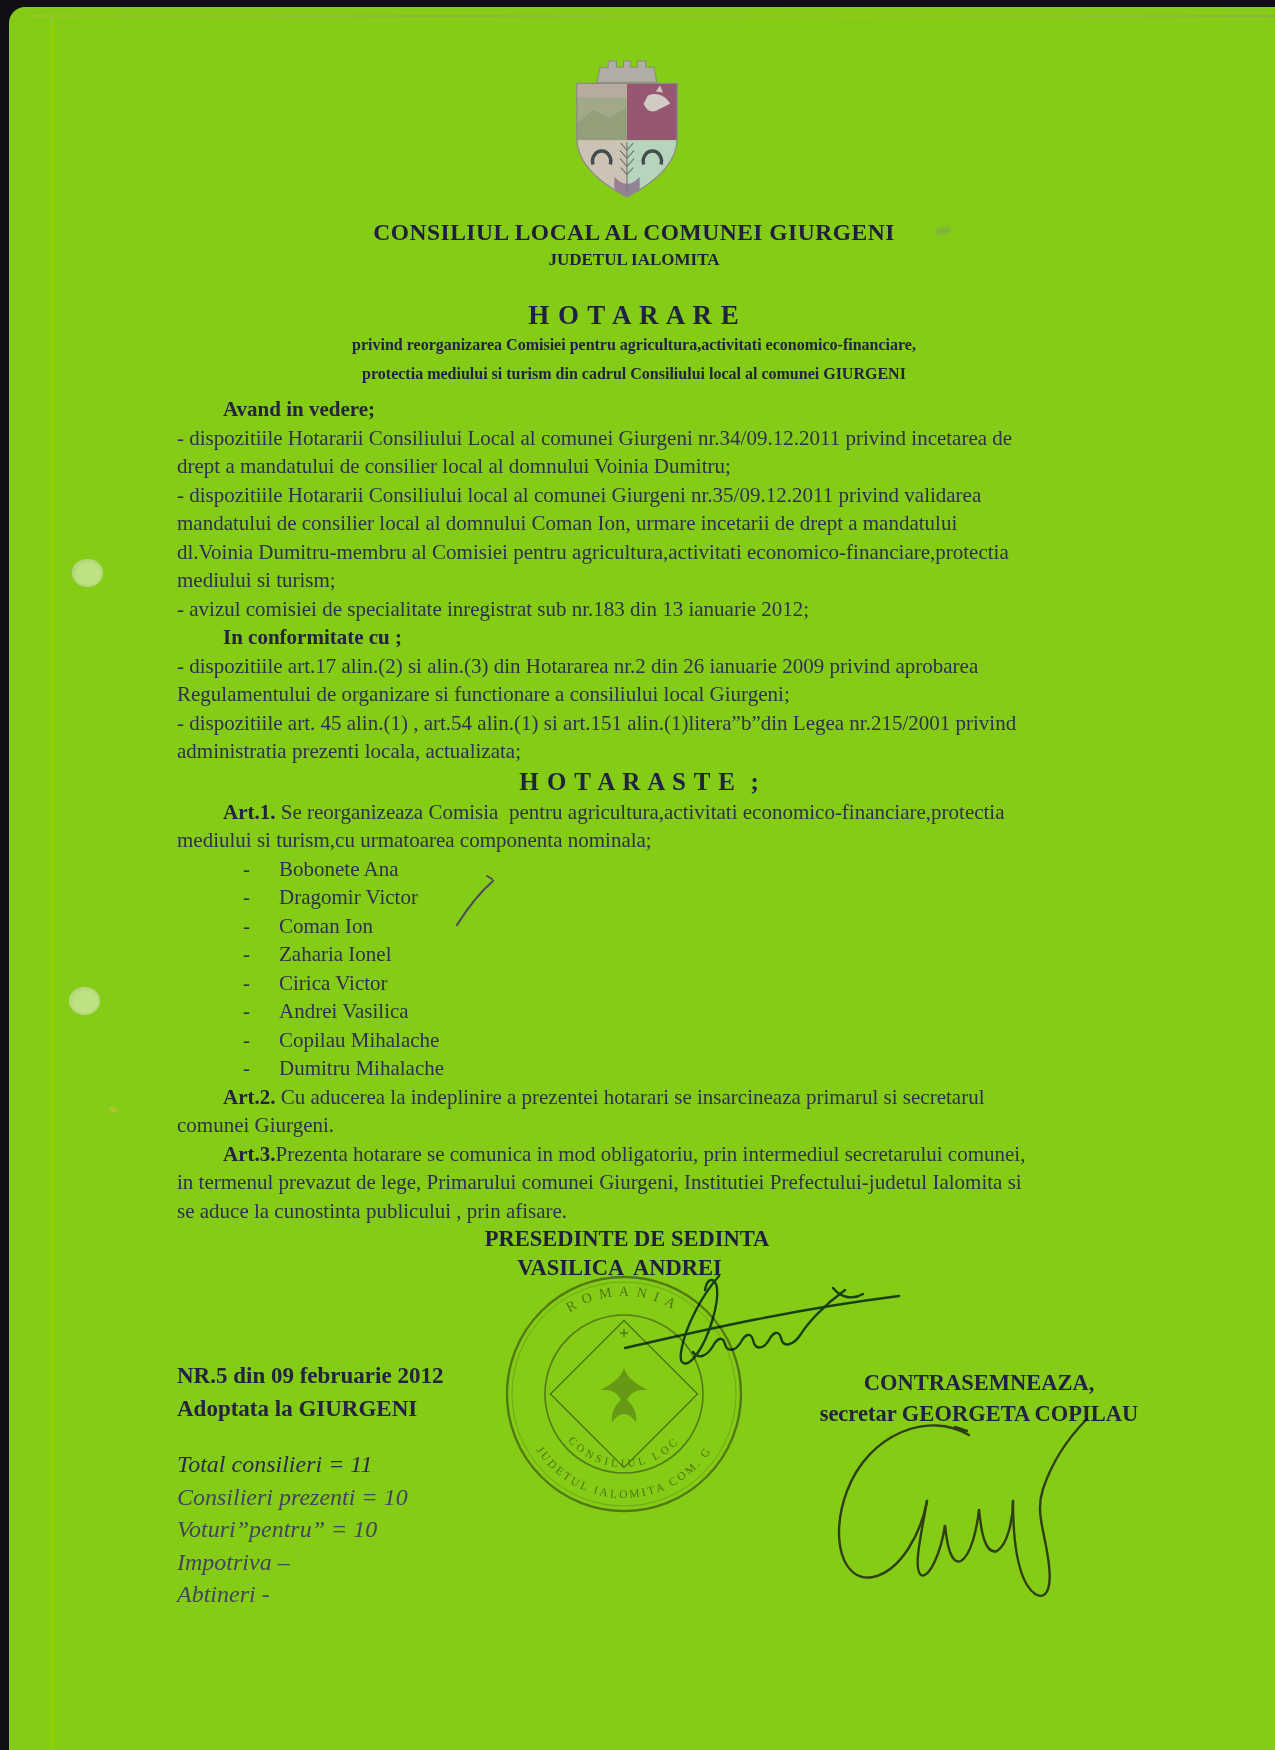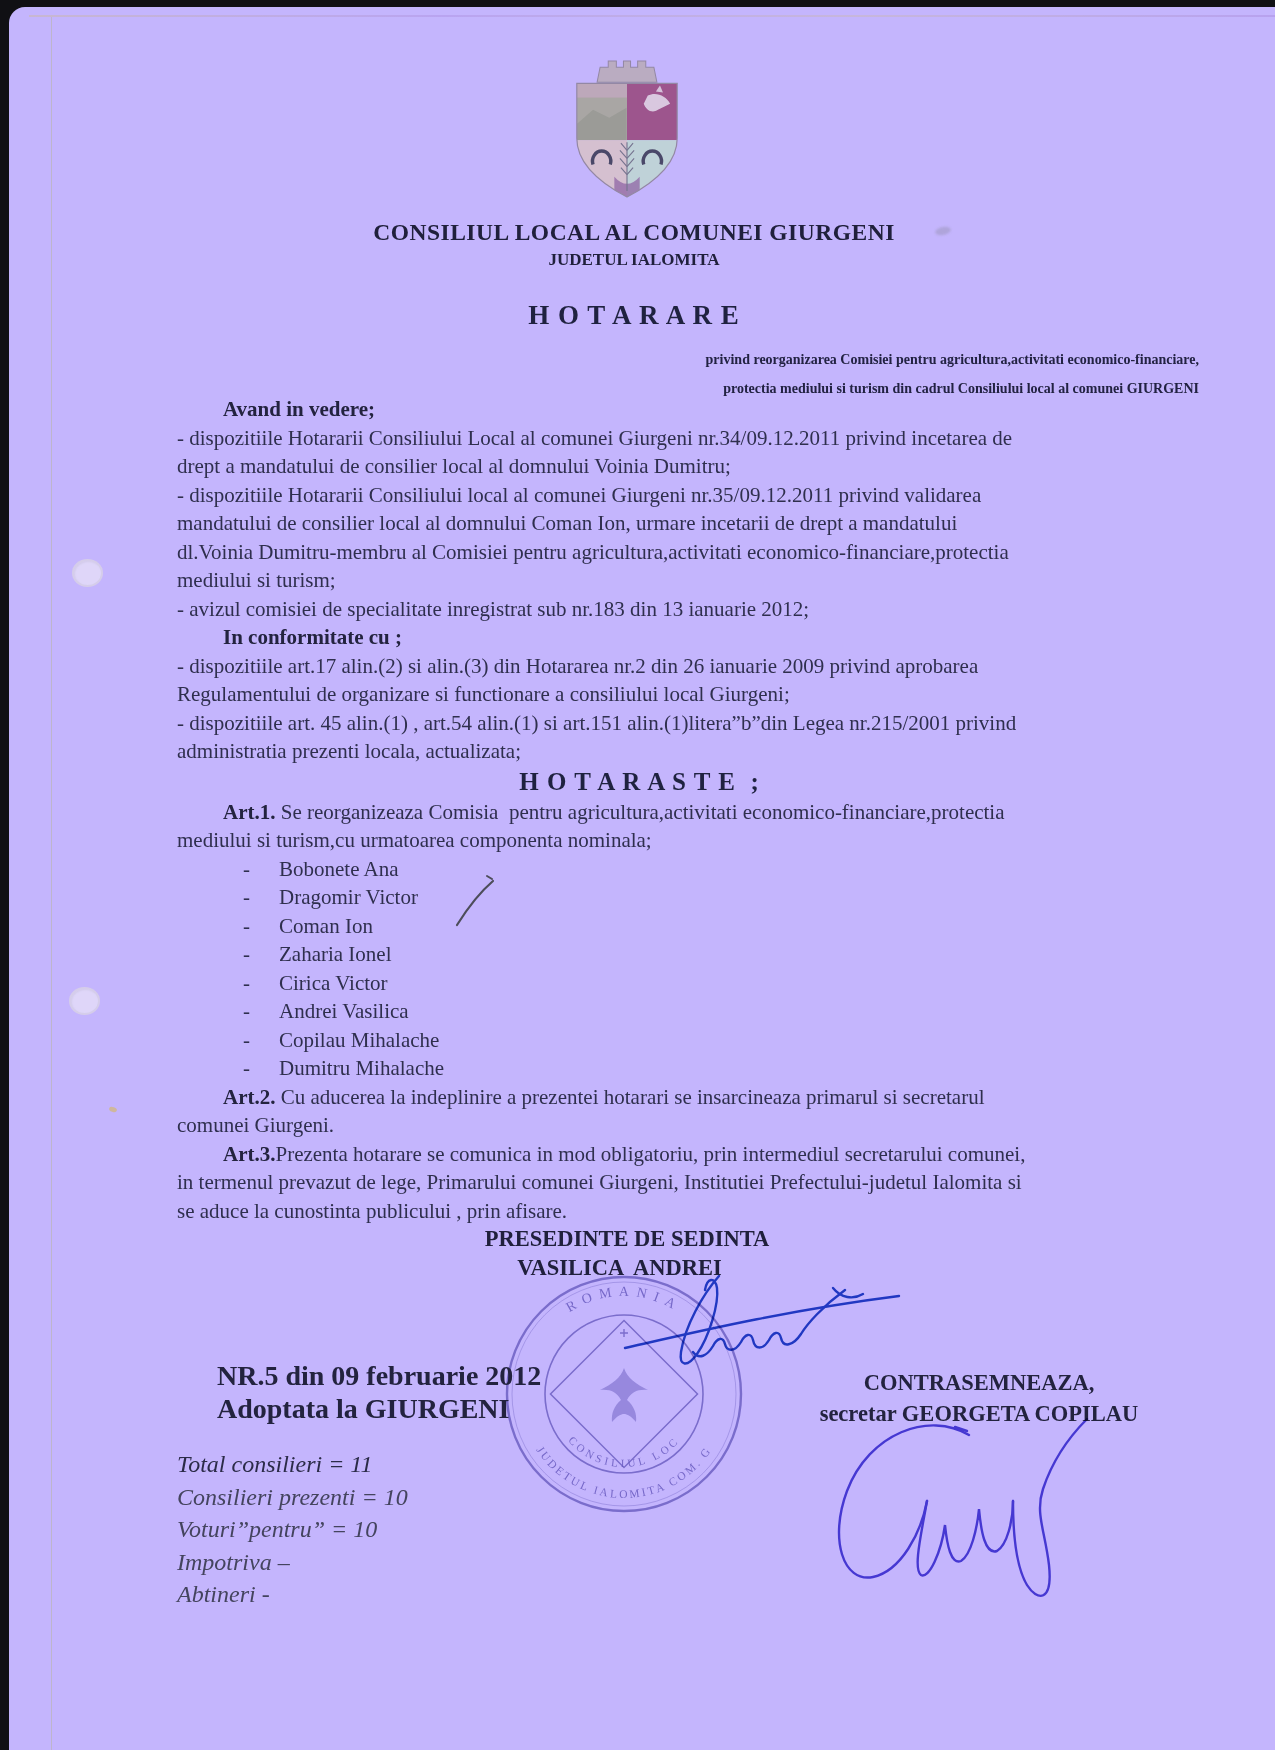--- a/index.html
+++ b/index.html
@@ -4,21 +4,21 @@
 <style>
   html,body{margin:0;padding:0;}
   body{
     width:1275px;height:1750px;position:relative;
     background:#101014;
     font-family:"Liberation Serif","DejaVu Serif",serif;
     overflow:hidden;
   }
   .page{
     position:absolute;left:9px;top:7px;right:0;bottom:0;
-    background:#c4b5fd;
+    background:#84cc16;
     border-radius:16px 0 0 0;
   }
   .chroma-line{
     position:absolute;left:20px;top:8px;right:0;height:2px;
     background:linear-gradient(90deg,rgba(210,190,90,.45),rgba(150,110,200,.4),rgba(210,190,90,.35),rgba(150,110,200,.45));
     opacity:.6;
   }
   .crease{
     position:absolute;left:42px;top:10px;bottom:0;width:1px;
     background:rgba(185,180,162,.55);
@@ -46,22 +46,22 @@
     position:absolute;left:60px;top:212px;width:1130px;text-align:center;
     color:#20203c;font-weight:bold;
   }
   .head-org{font-size:23.5px;letter-spacing:.5px;}
   .head-county{font-size:17px;margin-top:4px;}
   .title-main{
     position:absolute;left:60px;top:293px;width:1130px;text-align:center;
     font-size:27px;font-weight:bold;color:#1f2240;letter-spacing:1px;
   }
   .subtitle{
-    position:absolute;left:60px;width:1130px;text-align:right;
-    font-size:14px;font-weight:bold;color:#222242;margin-top:16px;
+    position:absolute;left:60px;width:1130px;text-align:center;
+    font-size:16px;font-weight:bold;color:#222242;
   }
   .sub1{top:329px;}
   .sub2{top:358px;}
   
   .body-flow{
     position:absolute;left:168px;top:388px;width:945px;
     font-size:21px;color:#2f2f4e;
   }
   .line{min-height:28.5px;line-height:28.5px;white-space:pre-wrap;}
   .line.ind{padding-left:46px;}
@@ -75,21 +75,21 @@
   }
   .line.center-head{text-align:center;font-weight:bold;font-size:22.5px;color:#20203c;padding-right:45px;}
   .line.center-head2{text-align:center;font-weight:bold;font-size:22.5px;color:#20203c;padding-right:60px;}
   
   .sig{position:absolute;mix-blend-mode:multiply;}
   .stamp{position:absolute;left:480px;top:1252px;mix-blend-mode:multiply;opacity:.8;}
   .penslash{position:absolute;left:440px;top:866px;}
   
   .nr-block{
     position:absolute;left:168px;top:1352px;
-    font-size:28px;font-weight:bold;color:#23233f;line-height:33px;margin-left:40px;
+    font-size:23px;font-weight:bold;color:#23233f;line-height:33px;
   }
   .contra-block{
     position:absolute;left:780px;top:1360px;width:380px;text-align:center;
     font-size:22.5px;font-weight:bold;color:#23233f;line-height:31px;
   }
   .totals{
     position:absolute;left:168px;top:1441px;
     font-style:italic;font-size:24px;color:#44445e;line-height:32.5px;
   }
   .totals .line{line-height:32.5px;}

